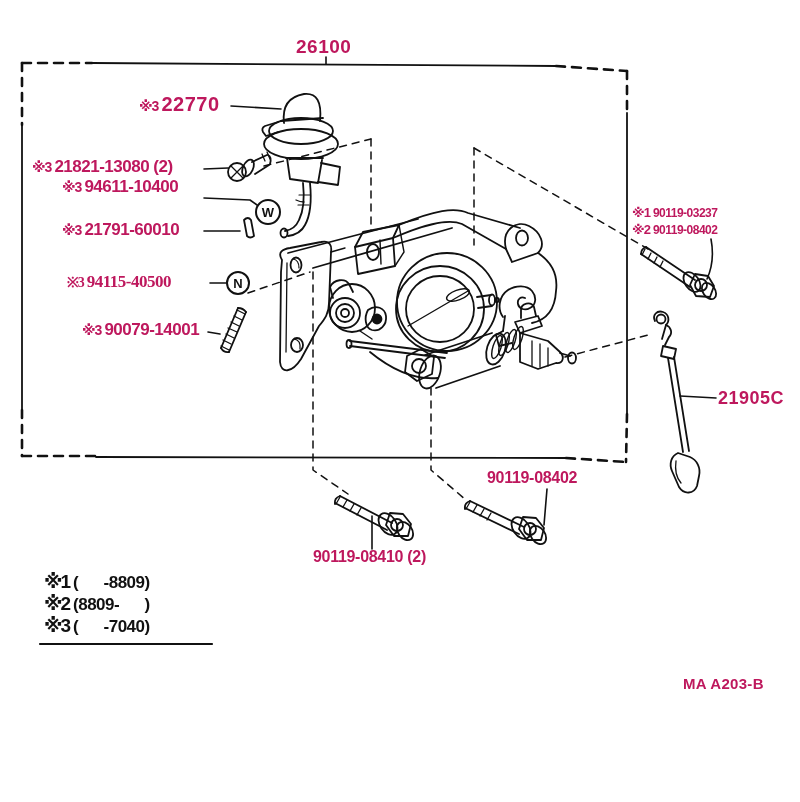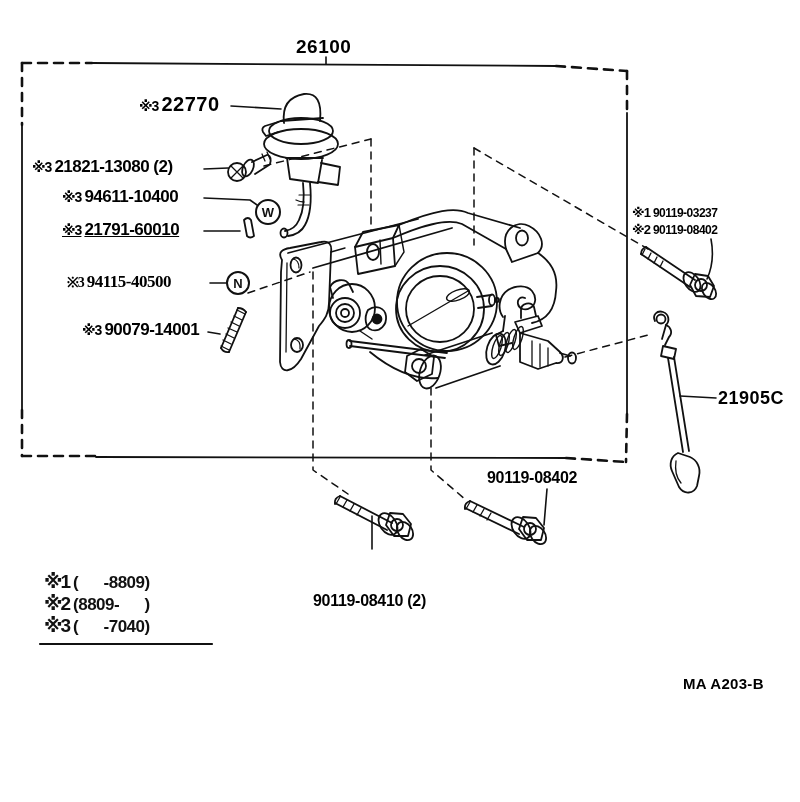--- a/index.html
+++ b/index.html
@@ -2,21 +2,21 @@
 <html><head>
 <meta charset="utf-8">
 <style>
   html,body{margin:0;padding:0;background:#fff;}
   #page{
     position:relative;width:800px;height:802px;background:#ffffff;
     font-family:"Liberation Sans","DejaVu Sans",sans-serif;
     color:#111;overflow:hidden;
   }
   #drawing{position:absolute;left:0;top:0;}
-  .lbl{position:absolute;white-space:nowrap;font-weight:bold;color:#000000;line-height:1;}
+  .lbl{position:absolute;white-space:nowrap;font-weight:bold;color:#be185d;line-height:1;}
   .lbl .ref{font-size:14px;margin-right:3px;letter-spacing:-1px;}
   .lbl .num{font-size:17px;letter-spacing:-0.5px;}
   .lbl-assembly{font-size:19px;letter-spacing:0.5px;}
   .lbl-22770 .num{font-size:20px;letter-spacing:0.5px;}
   .lbl-right .ref{font-size:13px;}
   .lbl-right .num{font-size:12px;letter-spacing:-0.5px;}
   .lbl-21905c{font-size:18px;letter-spacing:0.5px;}
   .lbl-plain{font-size:16px;letter-spacing:-0.3px;}
   .legend{position:absolute;left:44px;top:570px;}
   .legend-row{display:flex;align-items:baseline;height:22px;font-weight:bold;}
@@ -238,25 +238,25 @@
   <div class="lbl lbl-assembly" style="left:296px;top:37px;">26100</div>
 
   <div class="lbl lbl-22770" style="left:139px;top:94px;">
     <span class="ref">※3</span><span class="num">22770</span>
   </div>
 
   <div class="lbl" style="left:32px;top:158px;">
     <span class="ref">※3</span><span class="num">21821-13080 (2)</span>
   </div>
 
-  <div class="lbl" style="left:62px;top:188px;text-align:center;">
+  <div class="lbl" style="left:62px;top:178px;text-align:center;">
     <span class="ref">※3</span><span class="num">94611-10400</span>
   </div>
 
-  <div class="lbl" style="left:62px;top:221px;text-decoration:underline;">
+  <div class="lbl" style="left:62px;top:221px;">
     <span class="ref">※3</span><span class="num">21791-60010</span>
   </div>
 
   <div class="lbl" style="left:67px;top:273px;font-family:Liberation Serif, serif;">
     <span class="ref">※3</span><span class="num">94115-40500</span>
   </div>
 
   <div class="lbl" style="left:65px;top:321px;margin-left:17px;">
     <span class="ref">※3</span><span class="num">90079-14001</span>
   </div>
@@ -266,21 +266,21 @@
   </div>
 
   <div class="lbl lbl-right" style="left:632px;top:221px;">
     <span class="ref">※2</span><span class="num">90119-08402</span>
   </div>
 
   <div class="lbl lbl-21905c" style="left:718px;top:389px;">21905C</div>
 
   <div class="lbl lbl-plain" style="left:487px;top:470px;">90119-08402</div>
 
-  <div class="lbl lbl-plain" style="left:313px;top:549px;margin-top:44px;">90119-08410 (2)</div>
+  <div class="lbl lbl-plain" style="left:313px;top:549px;">90119-08410 (2)</div>
 
   <div class="legend">
     <div class="legend-row">
       <span class="mark">※1</span>
       <span class="range">(      -8809)</span>
     </div>
     <div class="legend-row">
       <span class="mark">※2</span>
       <span class="range">(8809-      )</span>
     </div>

